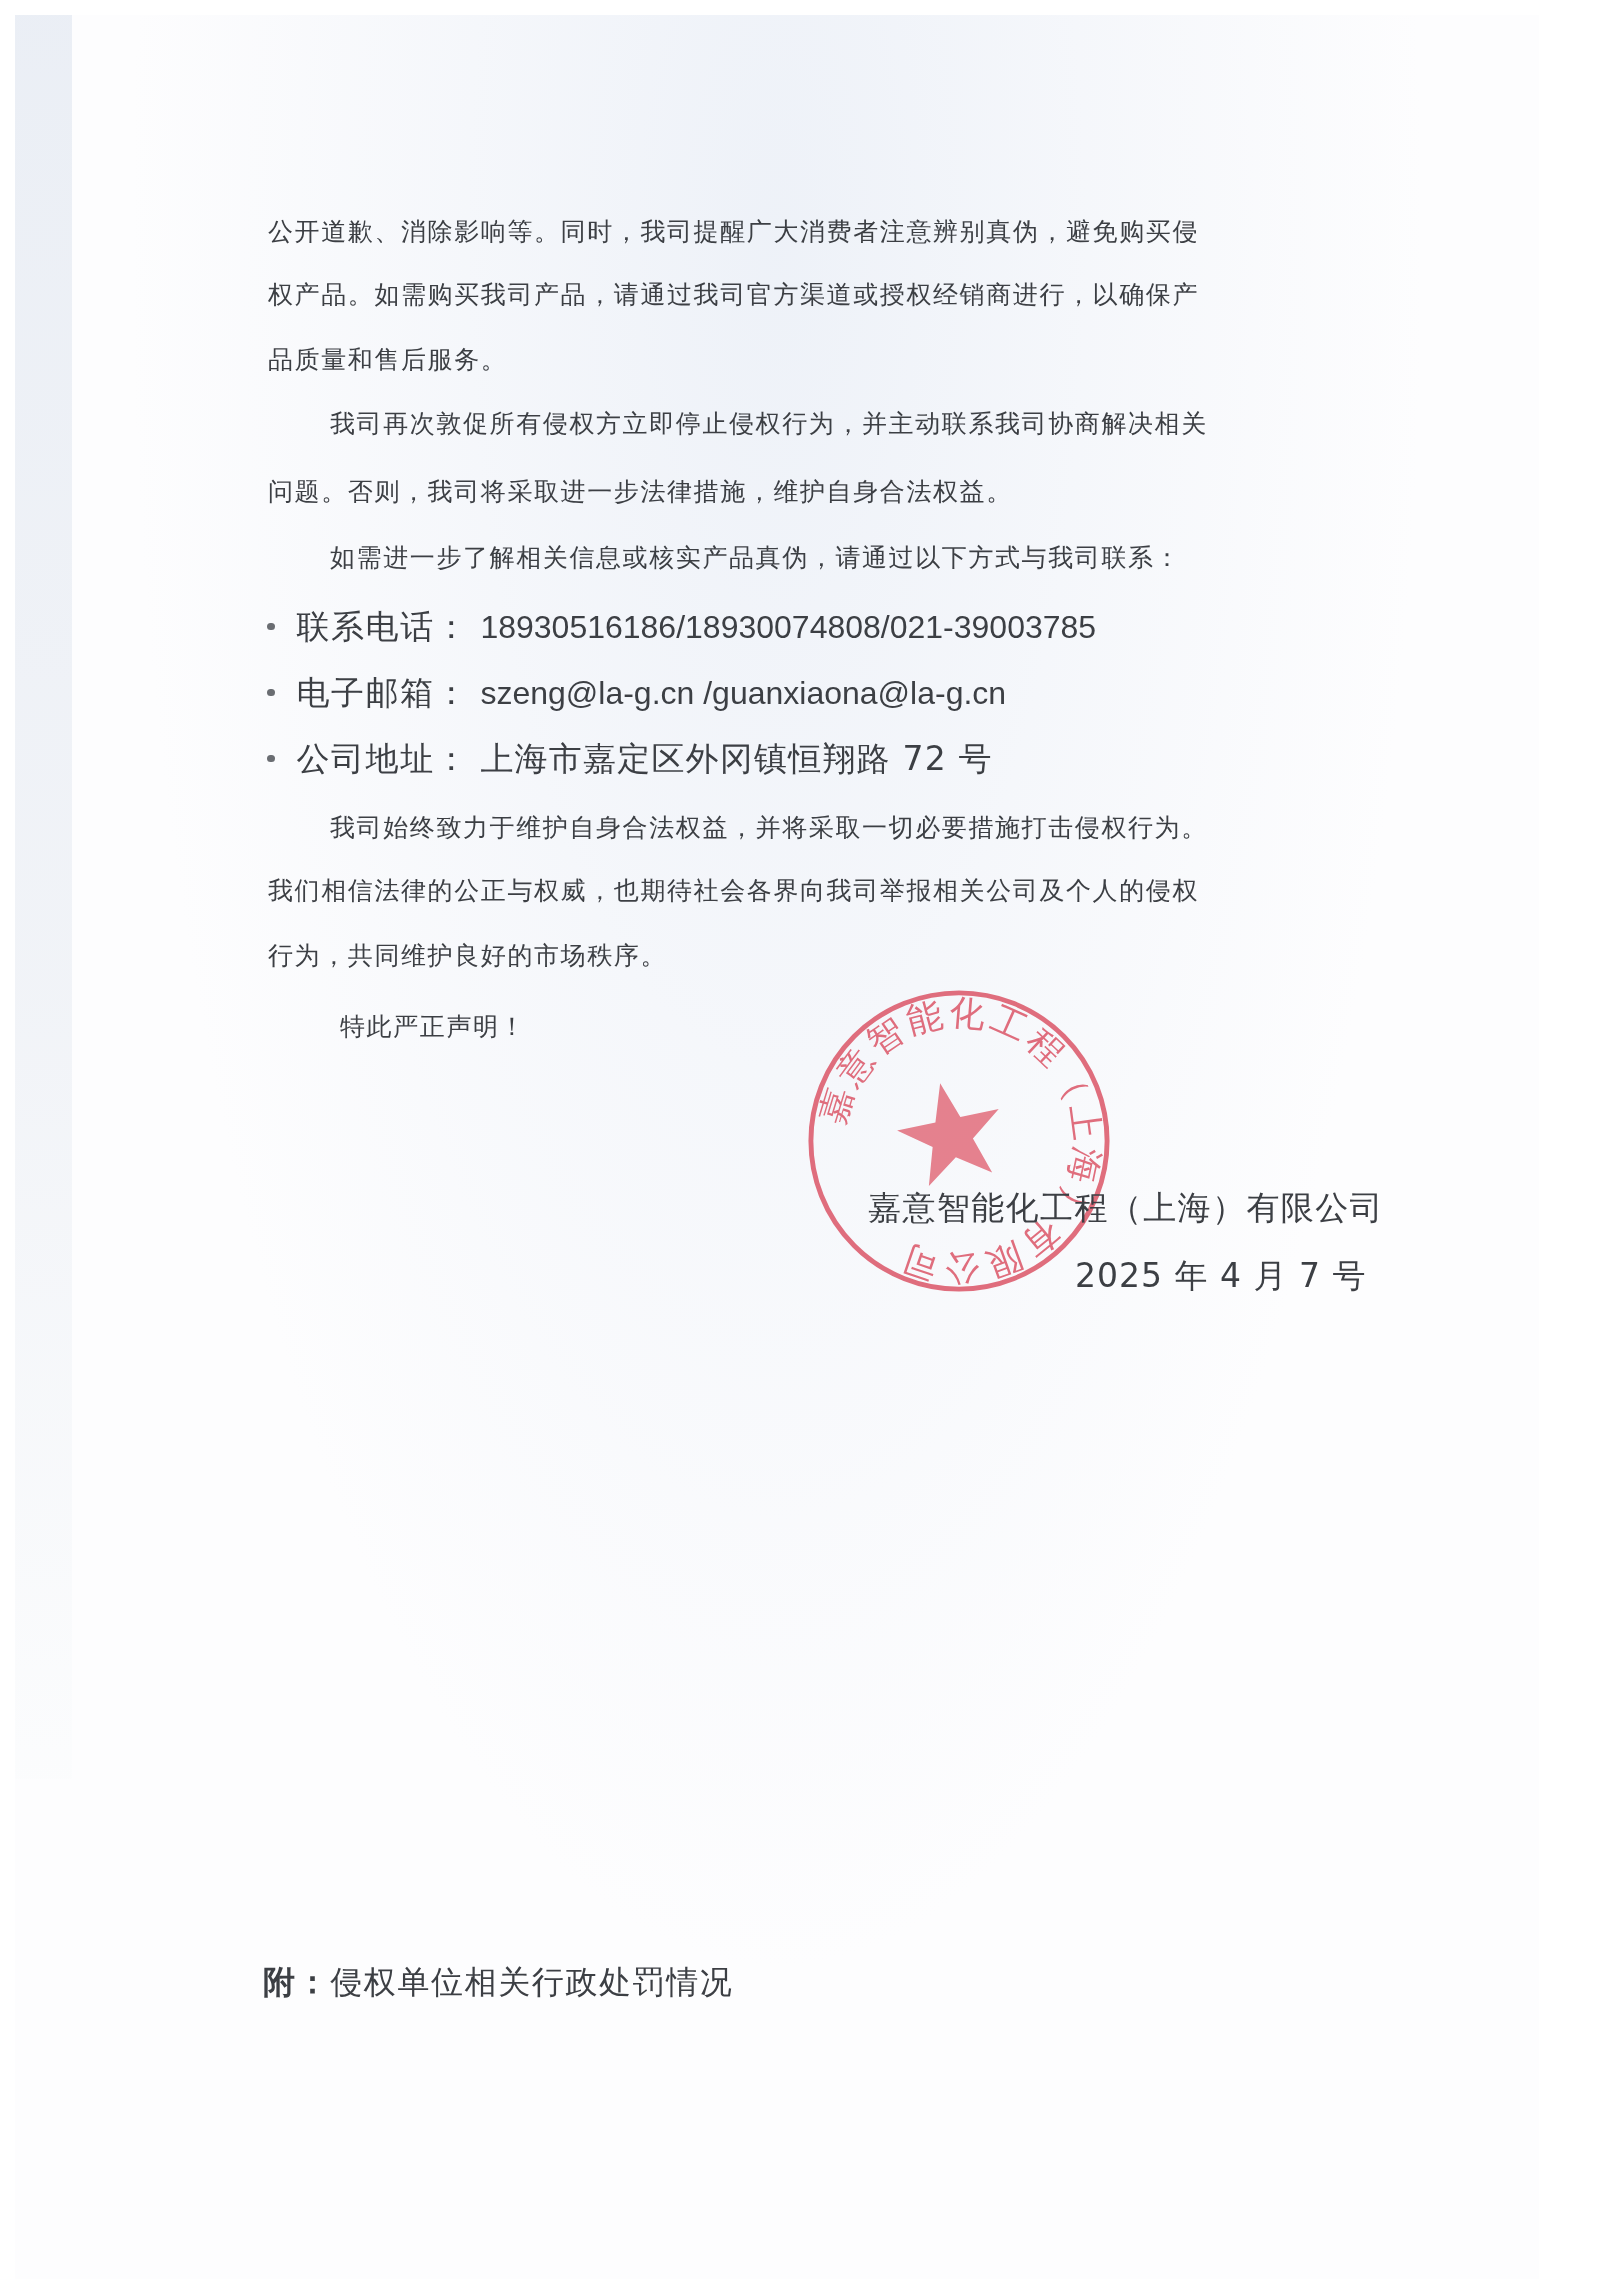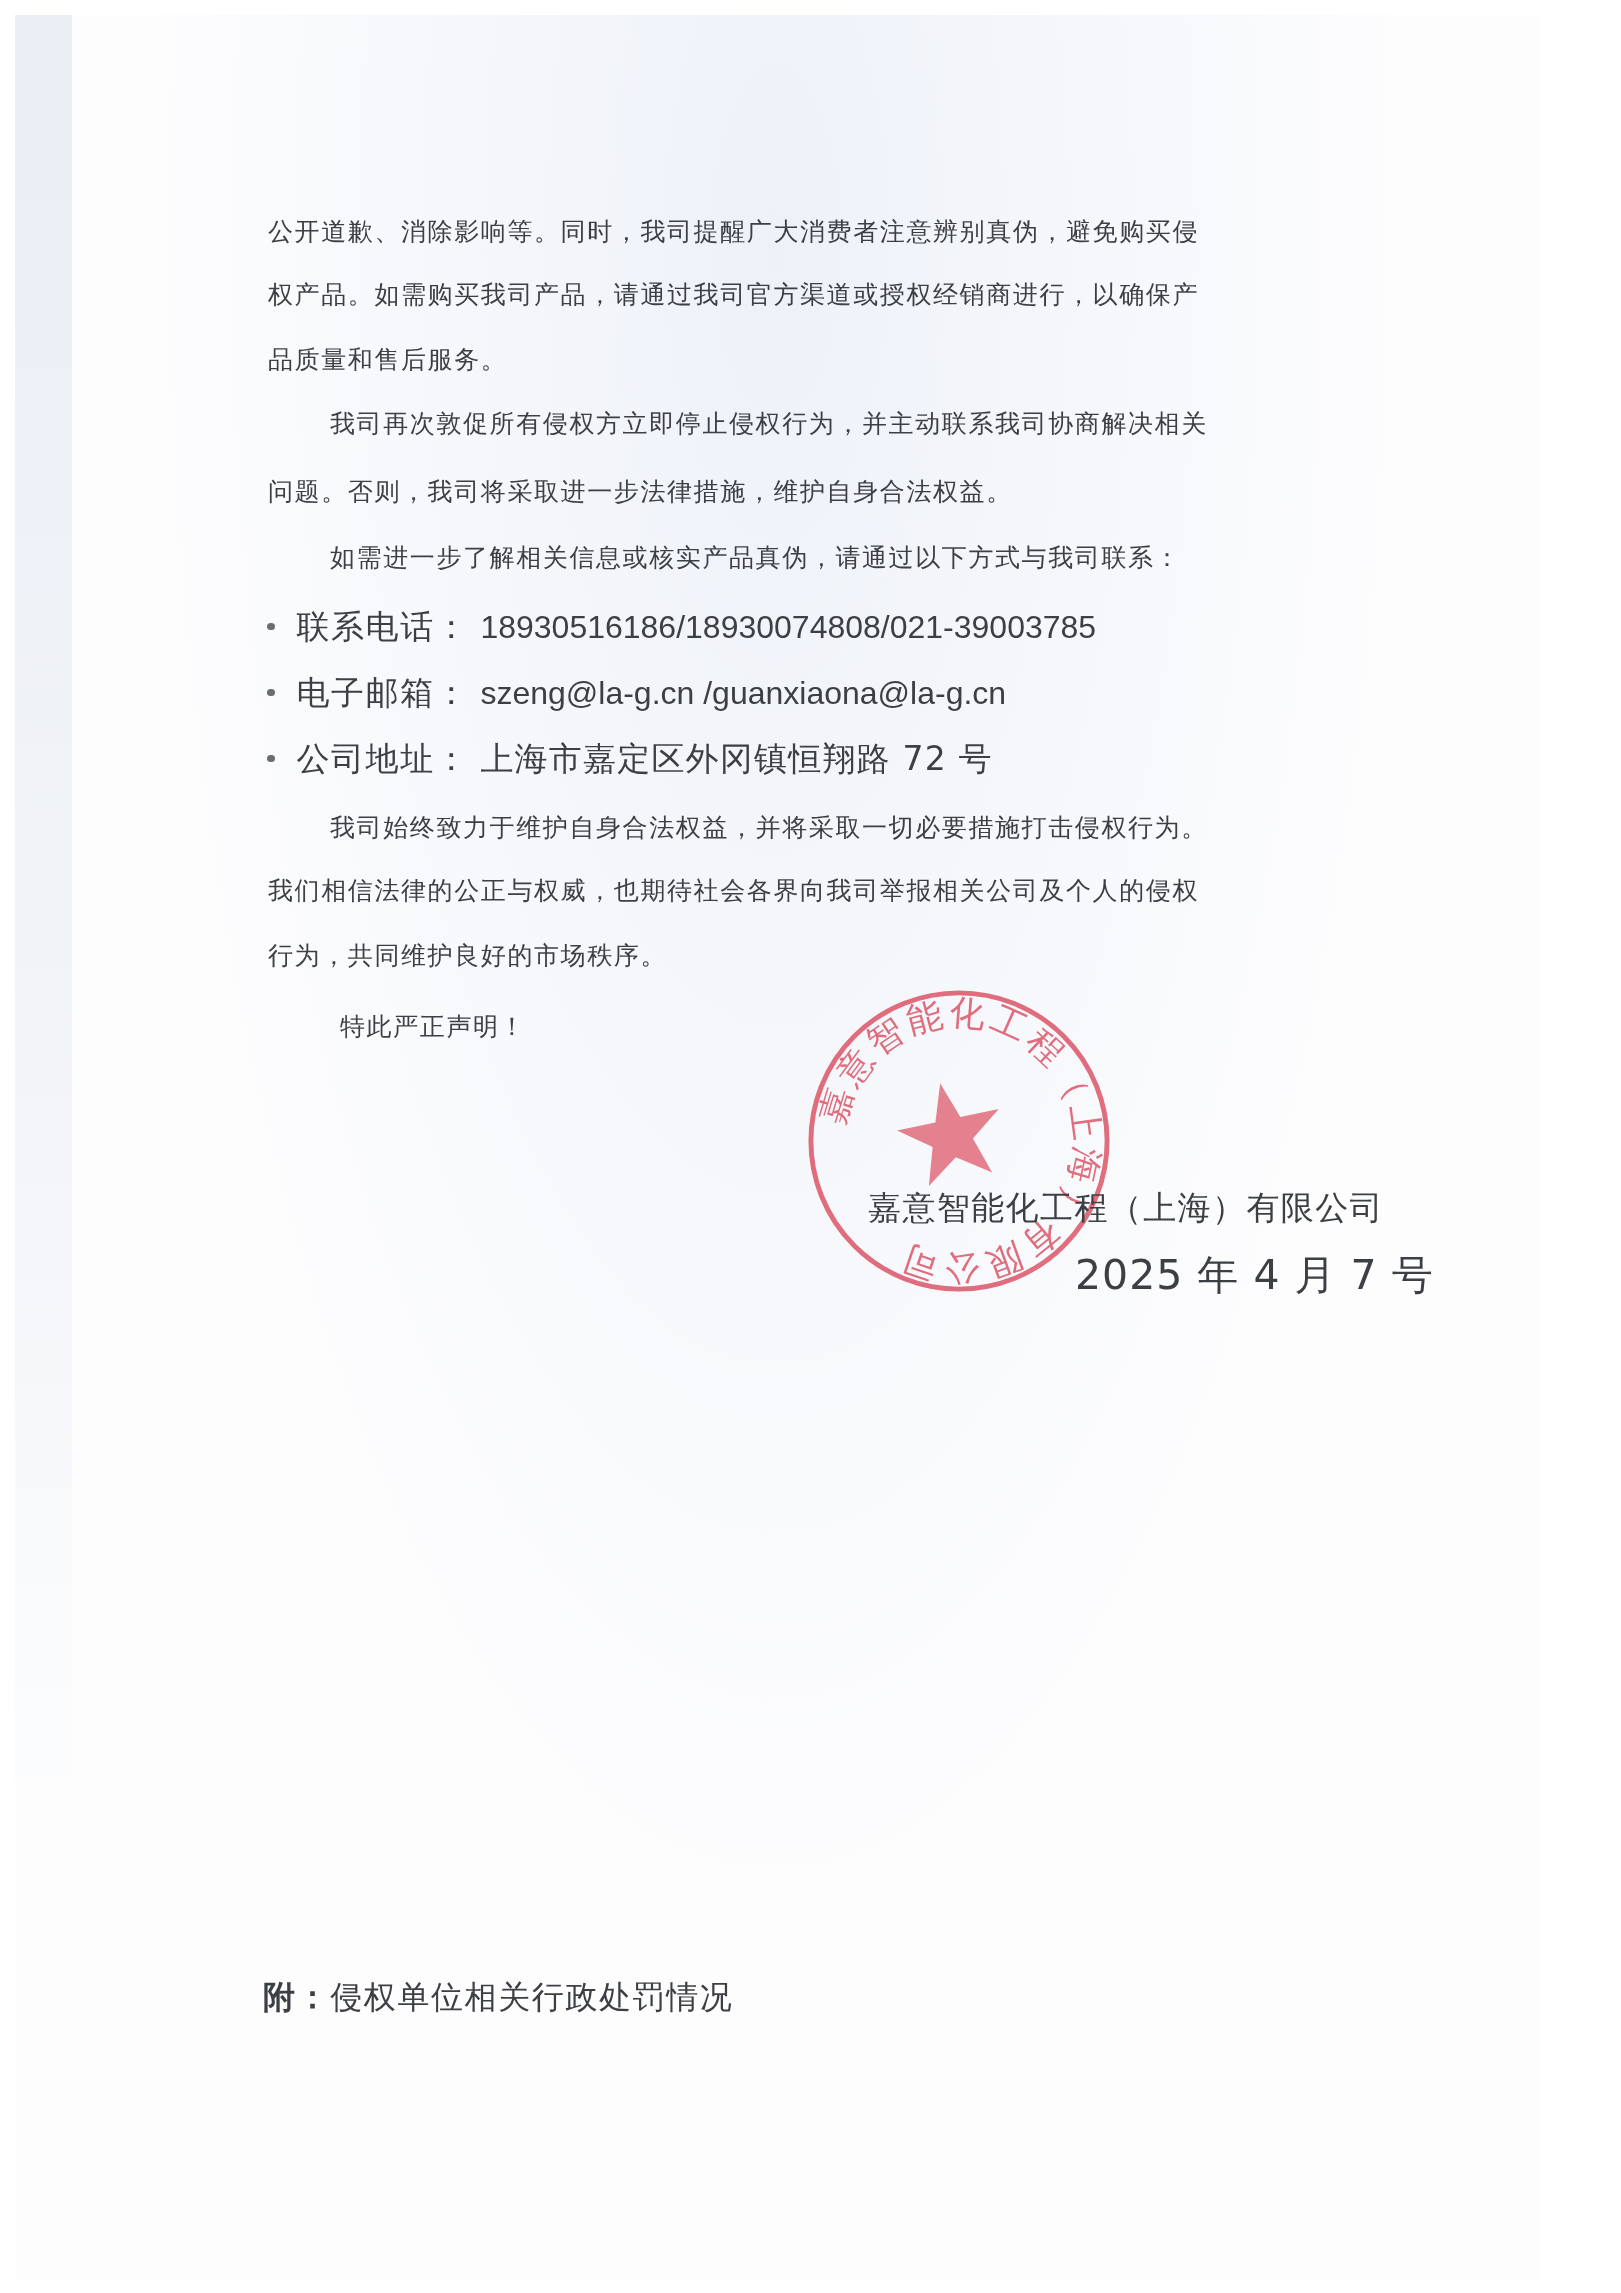--- a/index.html
+++ b/index.html
@@ -82,36 +82,35 @@
       font-size: 33px;
       line-height: 39px;
       letter-spacing: 1.4px;
       white-space: nowrap;
       color: #3c3f44;
     }
     .date {
       position: absolute;
       left: 1075px;
       top: 1256px;
-      font-size: 41px;
+      font-size: 33px;
       line-height: 39px;
       letter-spacing: 1px;
       white-space: nowrap;
       color: #3c3f44;
     }
     .attachment {
       position: absolute;
       left: 263px;
       top: 1963px;
       font-size: 32px;
       line-height: 39px;
       letter-spacing: 1.6px;
       white-space: nowrap;
       color: #3c3f44;
-      margin-top: 15px;
     }
     .attachment-label { font-weight: bold; }
   </style>
 </head>
 <body>
 
 <div class="scan-area"></div>
 <div class="scan-strip"></div>
 
 <div class="line" style="left:268px; top:212px;">公开道歉、消除影响等。同时，我司提醒广大消费者注意辨别真伪，避免购买侵</div>

